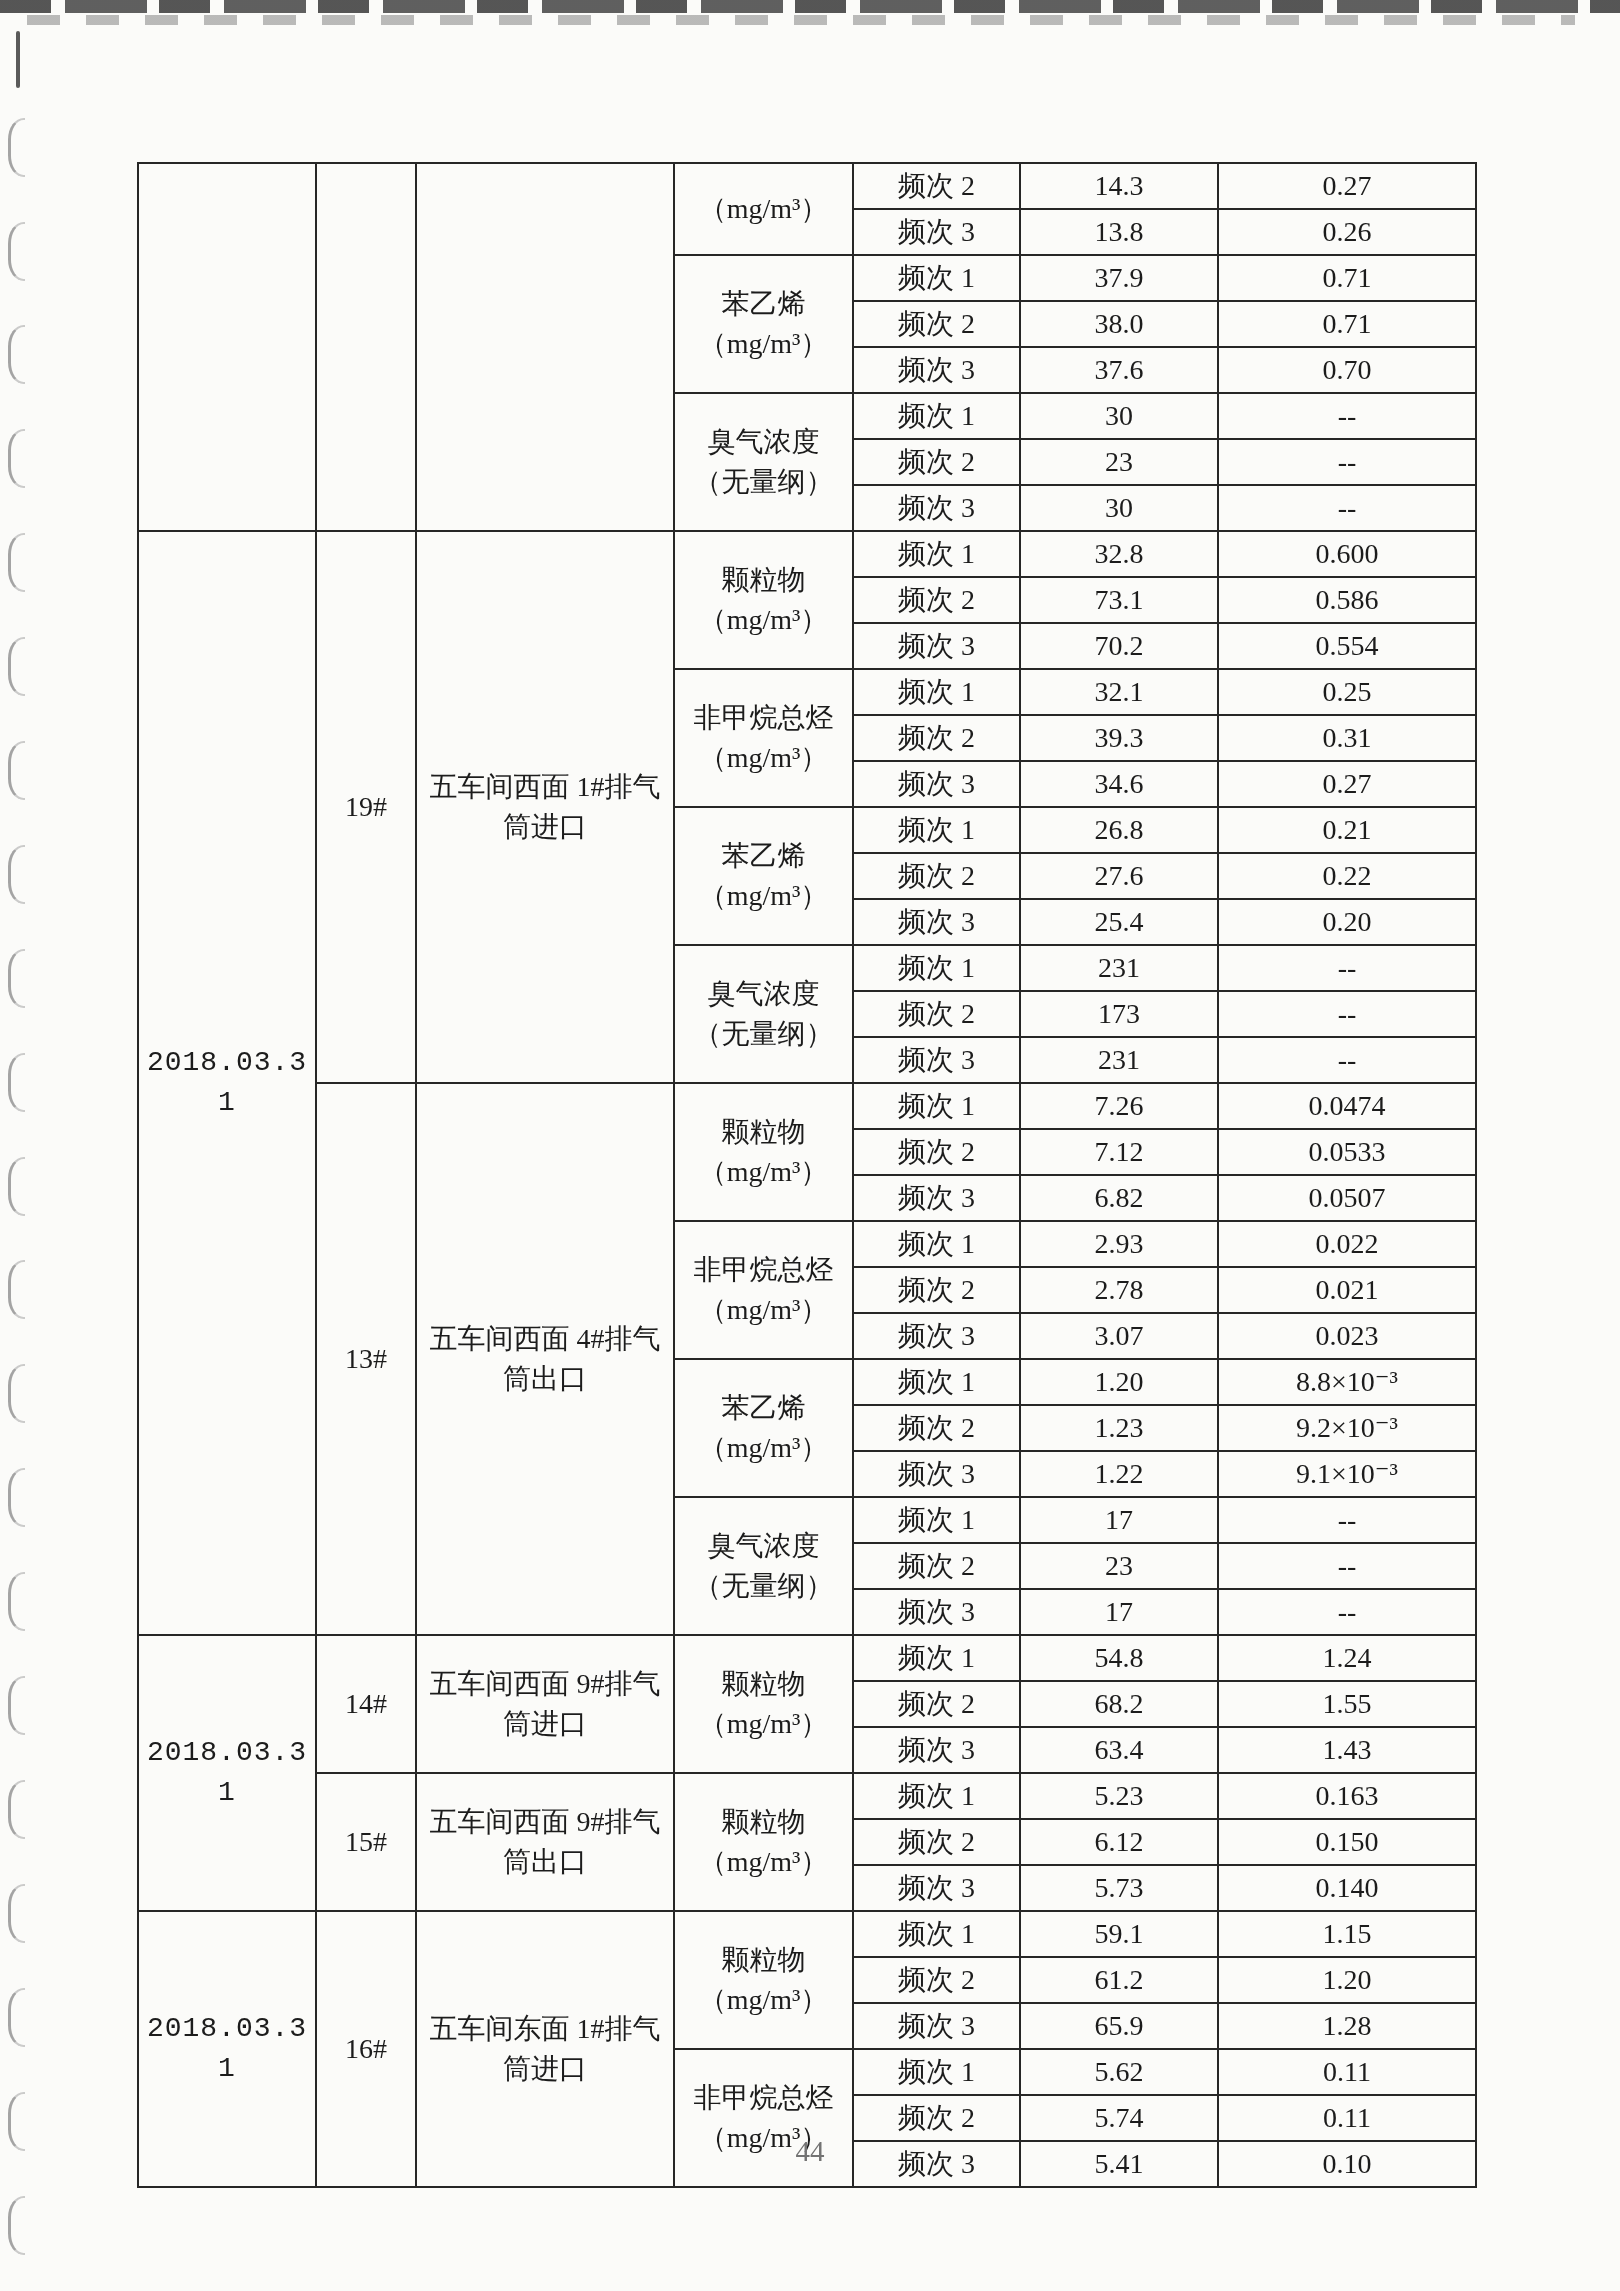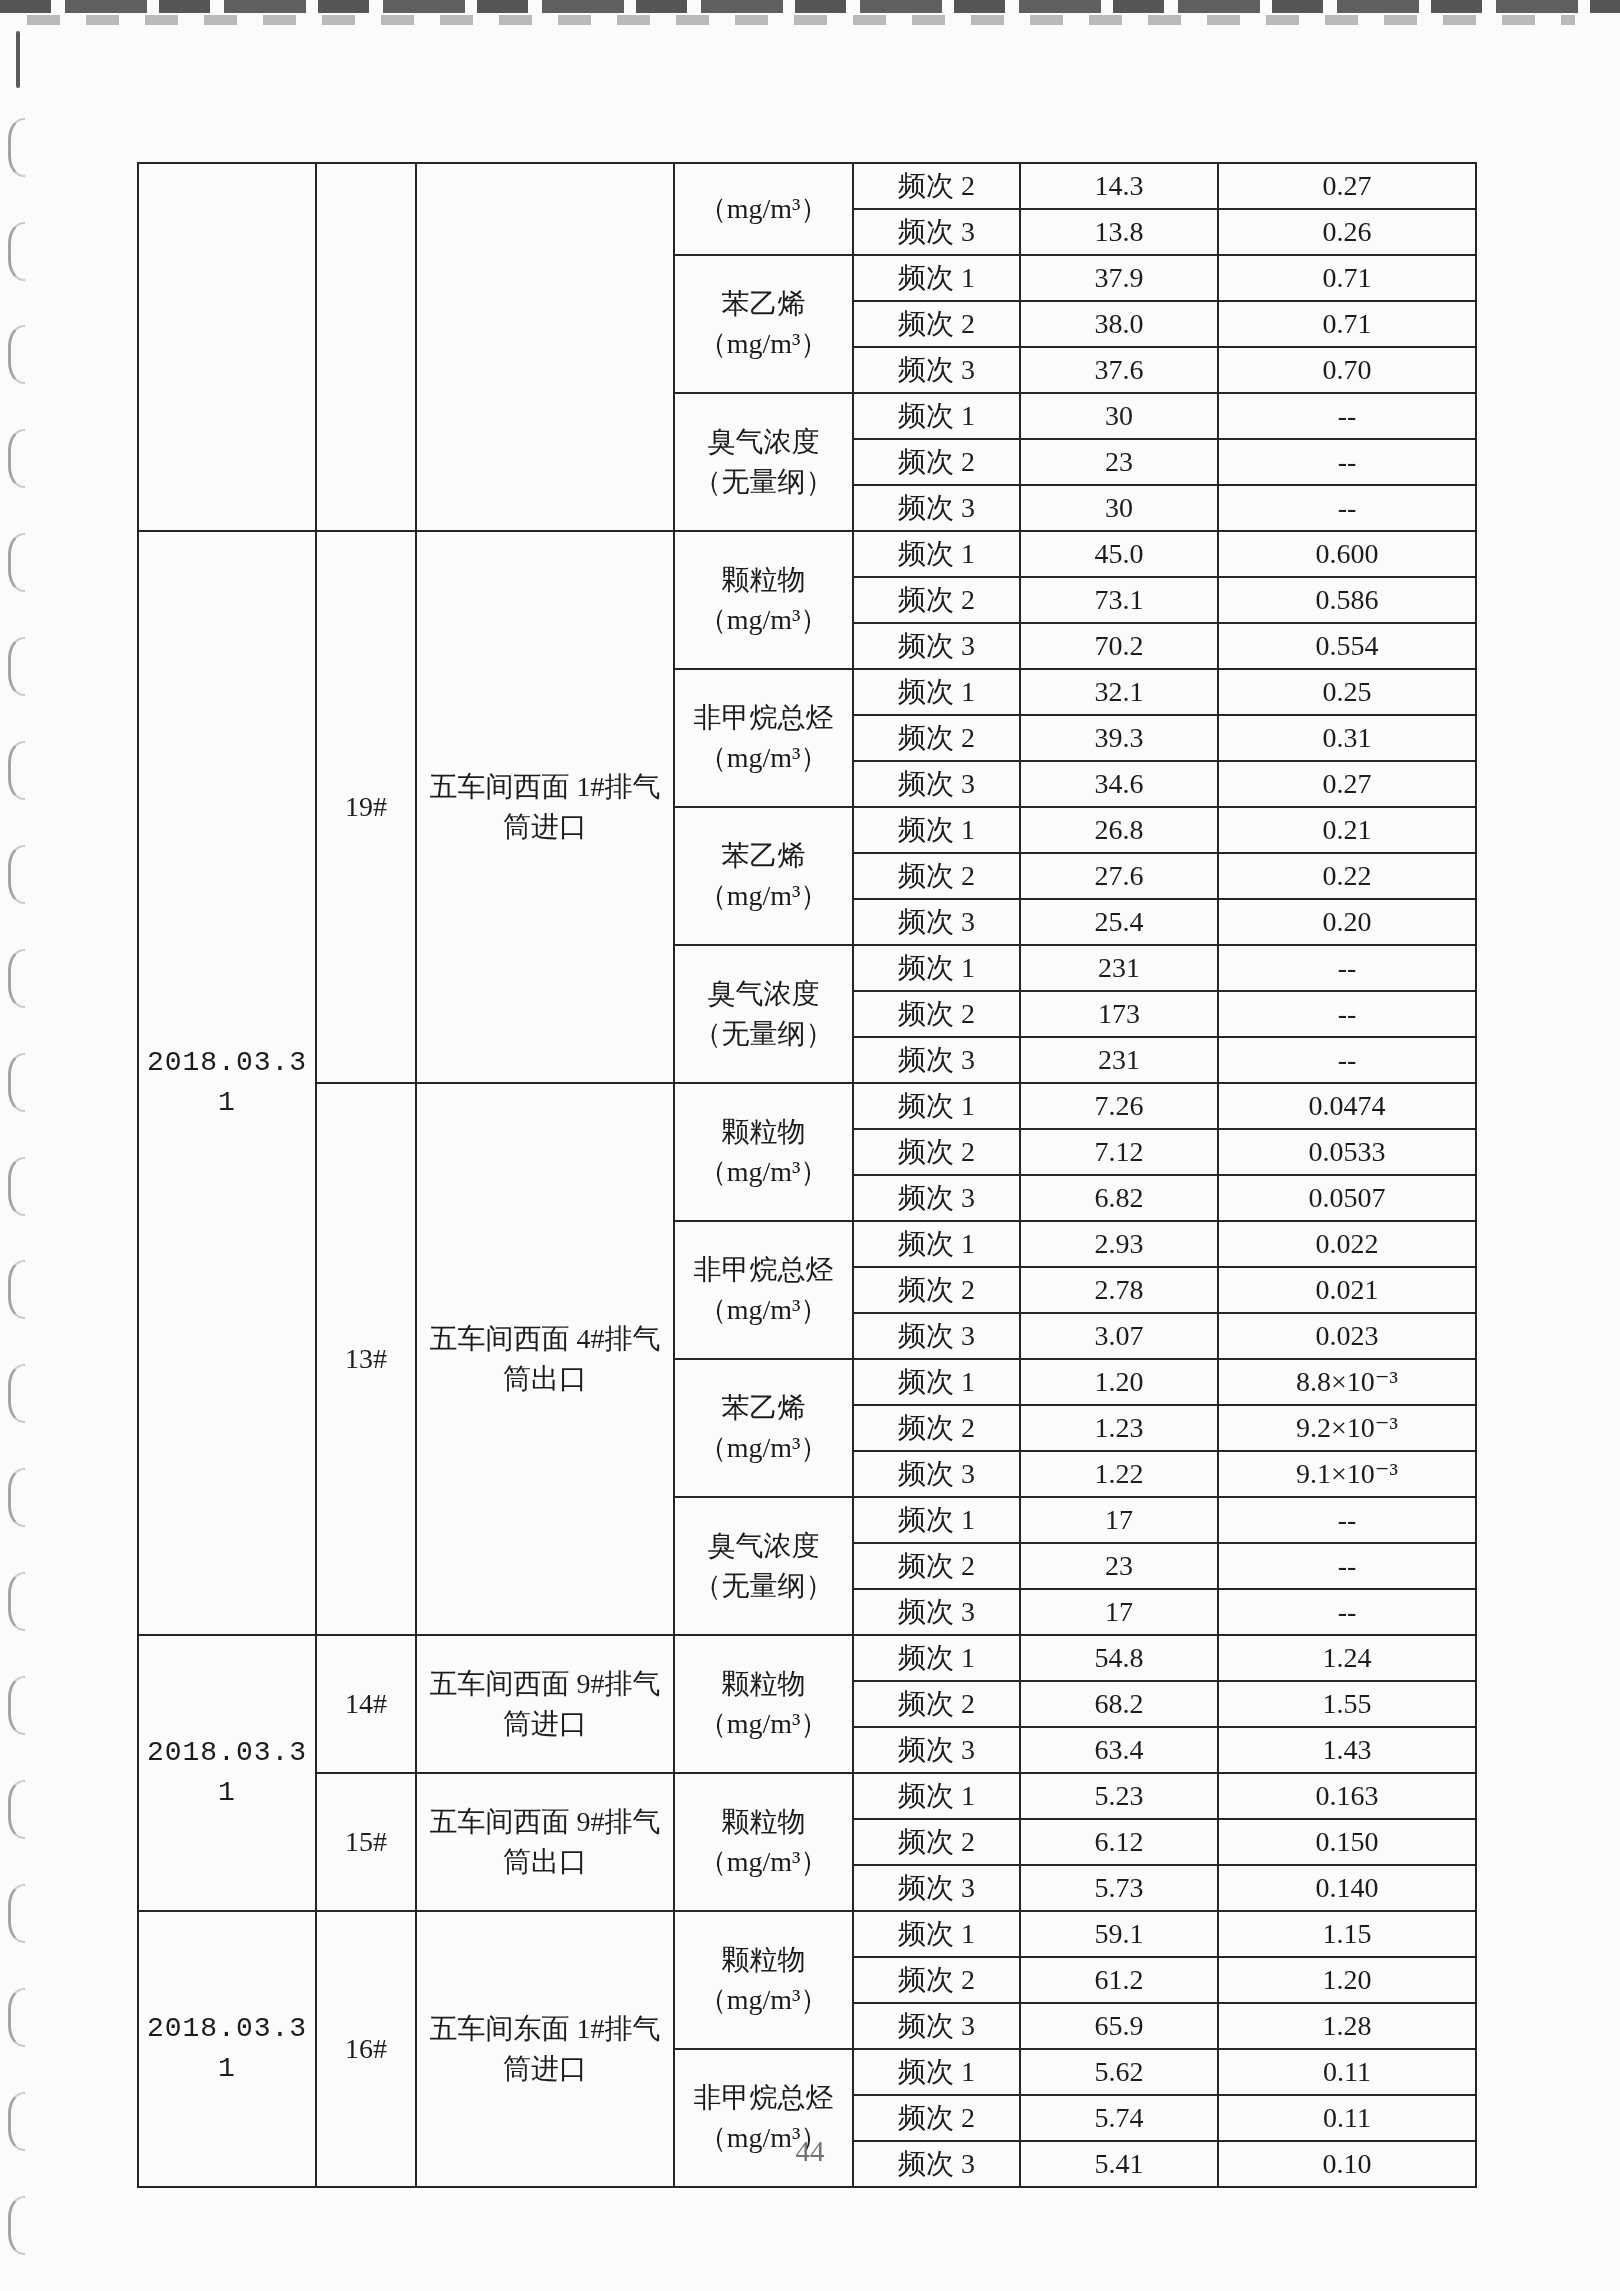--- a/index.html
+++ b/index.html
@@ -136,21 +136,21 @@
 
 <tr>
   <td class="c-date" rowspan="24">2018.03.31</td>
   <td class="c-point" rowspan="12">19#</td>
   <td class="c-loc" rowspan="12">五车间西面 1#排气筒进口</td>
   <td class="c-param" rowspan="3">
           <span class="pname">颗粒物</span>
           <span class="punit">（mg/m³）</span>
         </td>
   <td class="c-freq">频次 1</td>
-  <td class="c-val">45.0</td>
+  <td class="c-val">32.8</td>
   <td class="c-rate">0.600</td>
 </tr>
 <tr>
   <td class="c-freq">频次 2</td>
   <td class="c-val">73.1</td>
   <td class="c-rate">0.586</td>
 </tr>
 <tr>
   <td class="c-freq">频次 3</td>
   <td class="c-val">70.2</td>

